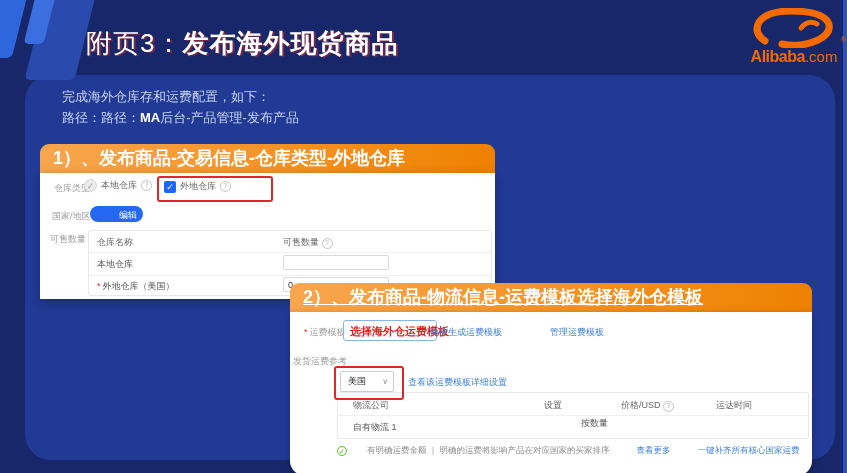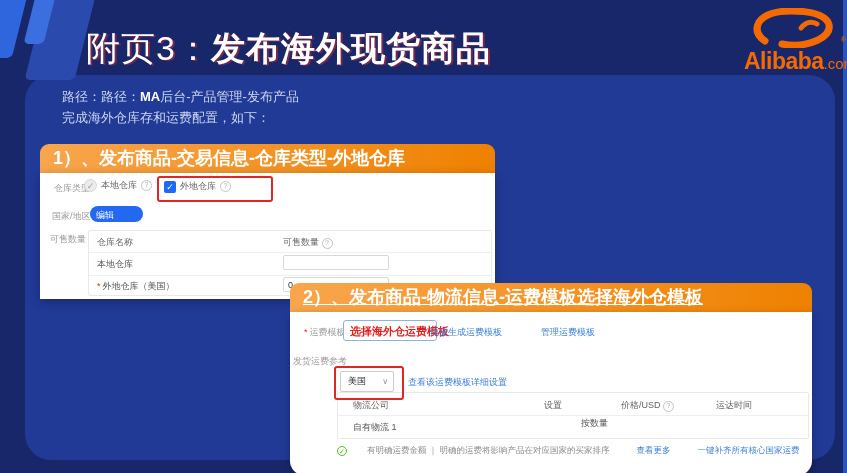--- a/index.html
+++ b/index.html
@@ -7,27 +7,27 @@
          background:#172769;font-family:"Liberation Sans","DejaVu Sans",sans-serif;}
   
   .container{position:absolute;left:25px;top:75px;width:810px;height:385px;
              background:#213a96;border-radius:26px;}
   .edge-strip{position:absolute;right:0;top:0;width:4px;height:473px;background:#2c52bd;}
   .slash{position:absolute;transform:skewX(-14deg);border-radius:5px;}
   .slash-a{left:-10px;top:-8px;width:30px;height:66px;background:#2f66dd;}
   .slash-b{left:36px;top:-12px;width:50px;height:92px;background:#2a4aad;}
   .slash-c{left:30px;top:-8px;width:20px;height:52px;background:#3b6fe0;}
   
-  .title{position:absolute;left:86px;top:26px;font-size:34px;color:#fff;letter-spacing:1px;
+  .title{position:absolute;left:86px;top:26px;font-size:26px;color:#fff;letter-spacing:1px;
          text-shadow:2px 1px 0 rgba(216,42,42,.5);white-space:nowrap;}
   .title .main{font-weight:bold;}
   .logo{position:absolute;left:744px;top:8px;width:100px;text-align:center;color:#f56a00;}
   .logo .mark{display:block;margin:0 auto;}
   .logo .reg{font-size:7px;vertical-align:10px;}
-  .logo .brand{font-weight:bold;font-size:23px;letter-spacing:-0.5px;}
+  .logo .brand{font-weight:bold;font-size:16px;letter-spacing:-0.5px;}
   .logo .tld{font-size:15px;}
   
   .intro{position:absolute;left:62px;top:86px;font-size:13px;color:#ccd6f0;line-height:21px;}
   .intro .b{color:#fff;font-weight:bold;}
   
   .panel-header{position:absolute;height:29px;box-sizing:border-box;padding-left:13px;
     background:linear-gradient(90deg,#f8a64e,#ef8100);border-radius:9px 9px 0 0;
     color:#fff;font-size:18px;font-weight:bold;line-height:29px;white-space:nowrap;}
   .panel-body{position:absolute;background:#fff;box-shadow:0 3px 10px rgba(0,0,0,.28);}
   #p1-header{left:40px;top:144px;width:455px;z-index:2;}
@@ -37,21 +37,21 @@
   
   .flabel{position:absolute;font-size:9px;color:#9b9b9b;white-space:nowrap;}
   .opt{position:absolute;display:flex;align-items:center;gap:4px;font-size:9px;color:#666;white-space:nowrap;}
   .cb-gray{width:13px;height:13px;border-radius:50%;background:#ececec;border:1px solid #d5d5d5;
            color:#9e9e9e;font-size:9px;line-height:13px;text-align:center;box-sizing:border-box;}
   .cb-blue{width:12px;height:12px;border-radius:2px;background:#1f66ff;color:#fff;
            font-size:9px;line-height:12px;text-align:center;font-weight:bold;}
   .info-icon{display:inline-block;width:9px;height:9px;border:1px solid #c3c3c3;border-radius:50%;
              color:#b0b0b0;font-size:7px;line-height:8px;text-align:center;}
   .pill{position:absolute;width:53px;height:16px;background:#2468f2;border-radius:9px;border:none;
-        color:#fff;font-size:9px;text-align:left;line-height:16px;cursor:pointer;}
+        color:#fff;font-size:9px;text-align:right;line-height:16px;cursor:pointer;}
   .red-rect{position:absolute;border:2px solid #e02626;border-radius:3px;z-index:5;pointer-events:none;}
   .mini-table{position:absolute;border:1px solid #e9e9e9;border-radius:2px;font-size:9px;color:#555;}
   .mini-table .hcell{position:absolute;color:#666;white-space:nowrap;}
   .mini-table .cell{position:absolute;color:#555;white-space:nowrap;}
   .mini-table .div{position:absolute;left:0;right:0;border-top:1px solid #efefef;}
   .mini-input{position:absolute;border:1px solid #d9d9d9;border-radius:2px;height:15px;width:106px;
               font-size:9px;padding:0 4px;box-sizing:border-box;color:#333;
               font-family:"Liberation Sans","DejaVu Sans",sans-serif;}
   .req{color:#e02626;margin-right:2px;}
   .lnk{position:absolute;color:#3d7fd9;font-size:9px;white-space:nowrap;cursor:pointer;}
@@ -87,24 +87,24 @@
       <path d="M14 33 Q2 25 8 14 Q16 3 40 3 Q70 3 77 14 Q82 24 67 32 Q50 40 31 36" fill="none" stroke="#f56a00" stroke-width="7" stroke-linecap="round"></path>
       <path d="M50 20 Q57 11 66 16" fill="none" stroke="#f56a00" stroke-width="5" stroke-linecap="round"></path>
     </svg>
     <span style="position:absolute;right:-2px;top:28px;" class="reg">®</span>
     <div>
       <span class="brand">Alibaba</span><span class="tld">.com</span>
     </div>
   </div>
 
   <div class="intro">
+    <div>完成海外仓库存和运费配置，如下：</div>
     <div>
       <span>路径：路径：</span><span class="b">MA</span><span>后台-产品管理-发布产品</span>
     </div>
-    <div>完成海外仓库存和运费配置，如下：</div>
   </div>
 
   <div id="p1-header" class="panel-header">1）、发布商品-交易信息-仓库类型-外地仓库</div>
   <div id="p1-body" class="panel-body">
 
     <span class="flabel" style="left:14px;top:9px;">仓库类型</span>
 
     <span class="opt" style="left:44px;top:6px;">
       <span class="cb-gray">✓</span>
       <span>本地仓库</span>
@@ -141,21 +141,21 @@
   </div>
 
   <div id="p2-header" class="panel-header">2）、发布商品-物流信息-运费模板选择海外仓模板</div>
   <div id="p2-body" class="panel-body">
 
     <span class="flabel" style="left:14px;top:14px;">
       <span class="req">*</span><span>运费模板</span>
     </span>
     <button class="tpl-btn">选择海外仓运费模板</button>
     <span class="lnk" style="left:140px;top:14px;">快捷生成运费模板</span>
-    <span class="lnk" style="left:219px;top:14px;padding-left:32px;">管理运费模板</span>
+    <span class="lnk" style="left:228px;top:14px;padding-left:32px;">管理运费模板</span>
 
     <span class="flabel" style="left:3px;top:43px;">发货运费参考</span>
 
     <span class="red-rect" style="left:44px;top:54px;width:66px;height:30px;"></span>
     <div class="dd">
       <span>美国</span>
       <span class="chev">∨</span>
     </div>
     <span class="lnk" style="left:118px;top:64px;">查看该运费模板详细设置</span>
 

